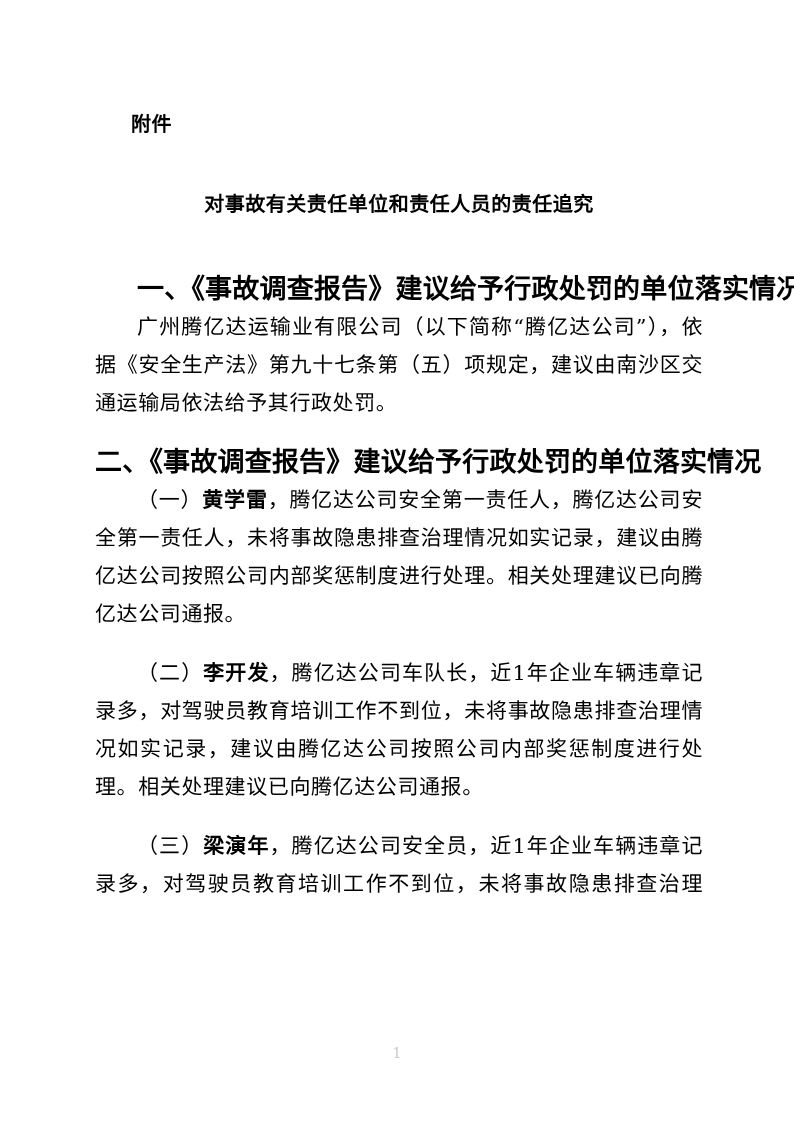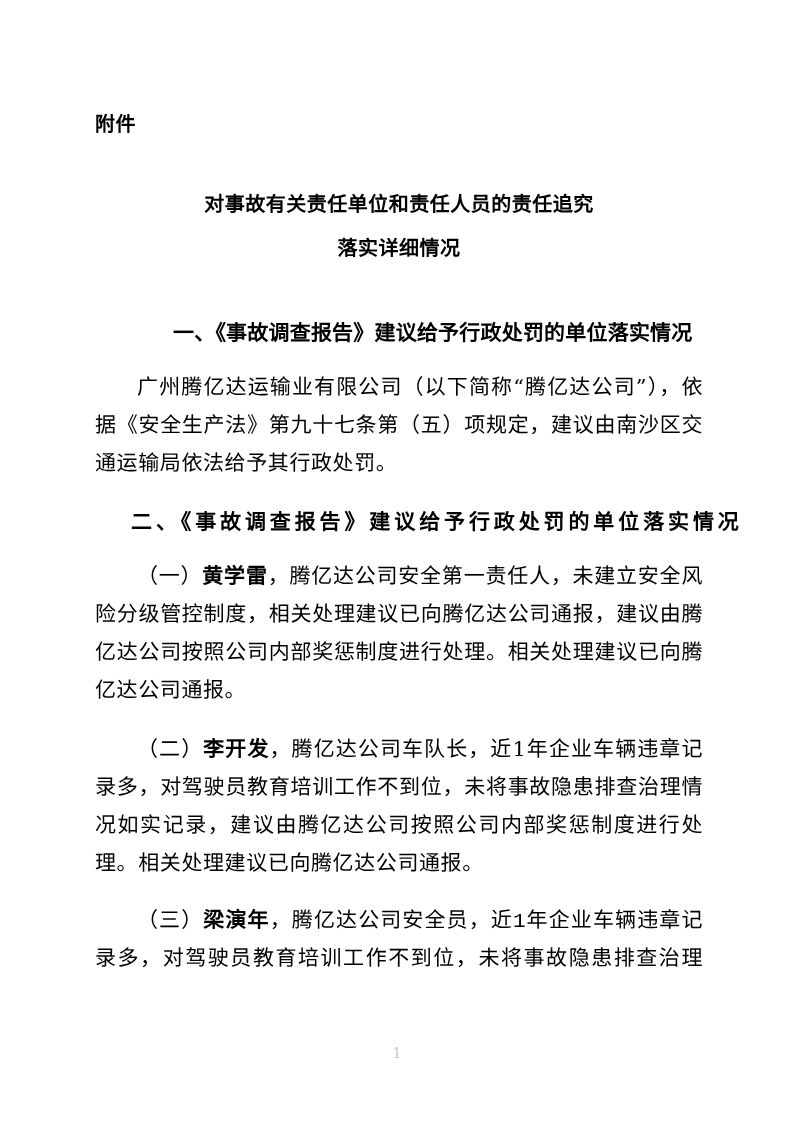--- a/index.html
+++ b/index.html
@@ -34,20 +34,21 @@
 
   
   .attachment-label {
     font-family: "DejaVu Sans", "Liberation Sans", sans-serif;
     font-size: 20px;
     font-weight: 700;
     line-height: 1;
     letter-spacing: 0.5px;
     margin-top: 114px;
     white-space: pre;
+    margin-left: 36px;
   }
 
   
   .doc-title {
     font-family: "DejaVu Serif", "Liberation Serif", serif;
     font-weight: 700;
     font-size: 20px;
     line-height: 44px;
     text-align: center;
     letter-spacing: 0.5px;
@@ -55,25 +56,24 @@
   }
   .doc-title .tl {
     display: block;
     white-space: pre;
   }
 
   
   .section-heading {
     font-family: "DejaVu Sans", "Liberation Sans", sans-serif;
     font-weight: 700;
-    font-size: 21px;
+    font-size: 27px;
     line-height: 38px;
     letter-spacing: 0.2px;
     white-space: pre;
-    margin-left: 36px;
   }
   .section-heading.indent {
     text-indent: 42px;
   }
   .section-heading.flush {
     text-indent: 0;
     
     width: 100%;
   }
   .section-heading.stretch {
@@ -87,30 +87,29 @@
     font-size: 21px;
     line-height: 38px;
     text-align: justify;
     text-align-last: left;
     text-indent: 42px;
     letter-spacing: 0.6px;
     word-break: break-all;
   }
   .body-para.clipped {
     text-align-last: justify;
-    font-family: Liberation Mono, monospace;
   }
   .body-para b,
   .body-para .name {
     font-weight: 700;
   }
 
   .gap-before-h1 { margin-top: 44px; }
   .gap-before-h2 { margin-top: 2px; }
-  .tight { margin-top: 16px; }
+  .tight { margin-top: 0; }
 
   
   .page-number {
     position: absolute;
     left: 0;
     right: 0;
     top: 1046px;
     text-align: center;
     font-family: "DejaVu Serif", "Liberation Serif", serif;
     font-size: 14px;
@@ -122,32 +121,31 @@
 <body>
 
 <div class="page">
 
   <div class="content">
 
     <div class="attachment-label">附件</div>
 
     <div class="doc-title">
       <span class="tl">对事故有关责任单位和责任人员的责任追究</span>
-      <span class="tl">落实详细情况</span>
     </div>
 
     <div class="section-heading indent gap-before-h1">一、《事故调查报告》建议给予行政处罚的单位落实情况</div>
 
     <p class="body-para tight">广州腾亿达运输业有限公司（以下简称“腾亿达公司”），依据《安全生产法》第九十七条第（五）项规定，建议由南沙区交通运输局依法给予其行政处罚。</p>
 
 
     <div class="section-heading flush stretch gap-before-h2">二、《事故调查报告》建议给予行政处罚的单位落实情况</div>
 
     <p class="body-para tight">
-      <span>（一）</span><span class="name">黄学雷</span><span>，腾亿达公司安全第一责任人，未建立安全风险分级管控制度，相关处理建议已向腾亿达公司通报，建议由腾亿达公司按照公司内部奖惩制度进行处理。相关处理建议已向腾亿达公司通报。</span>
+      <span>（一）</span><span class="name">黄学雷</span><span>，腾亿达公司安全第一责任人，腾亿达公司安全第一责任人，未将事故隐患排查治理情况如实记录，建议由腾亿达公司按照公司内部奖惩制度进行处理。相关处理建议已向腾亿达公司通报。</span>
     </p>
 
     <p class="body-para tight">
       <span>（二）</span><span class="name">李开发</span><span>，腾亿达公司车队长，近1年企业车辆违章记录多，对驾驶员教育培训工作不到位，未将事故隐患排查治理情况如实记录，建议由腾亿达公司按照公司内部奖惩制度进行处理。相关处理建议已向腾亿达公司通报。</span>
     </p>
 
     <p class="body-para tight clipped">
       <span>（三）</span><span class="name">梁演年</span><span>，腾亿达公司安全员，近1年企业车辆违章记录多，对驾驶员教育培训工作不到位，未将事故隐患排查治理</span>
     </p>
 

